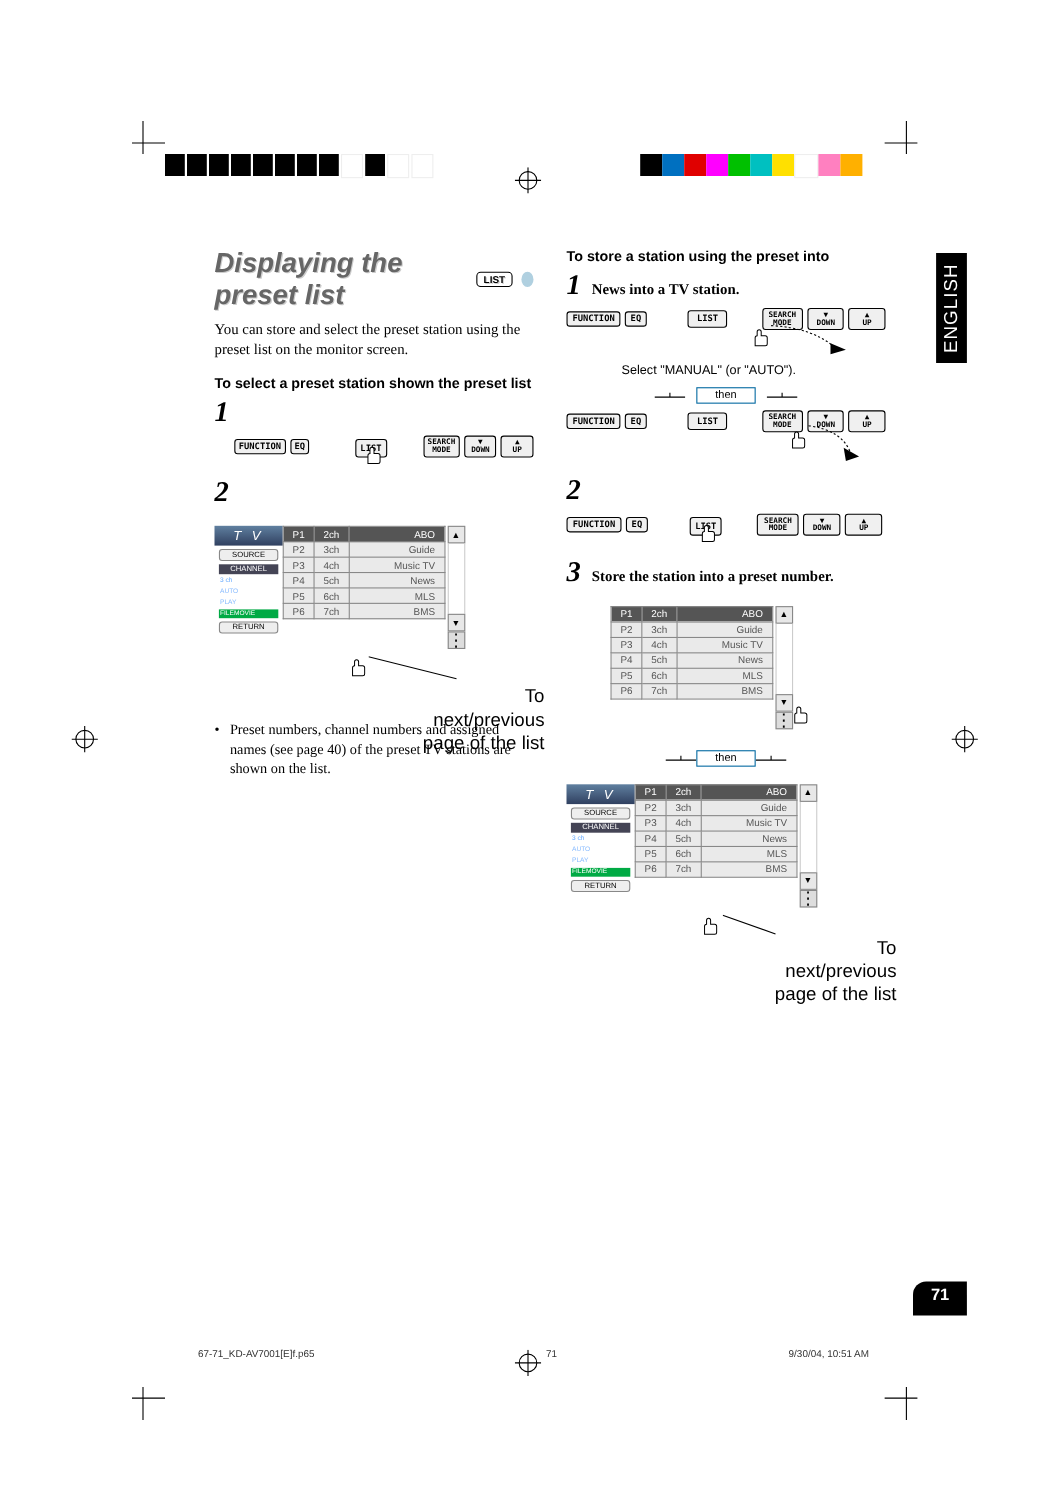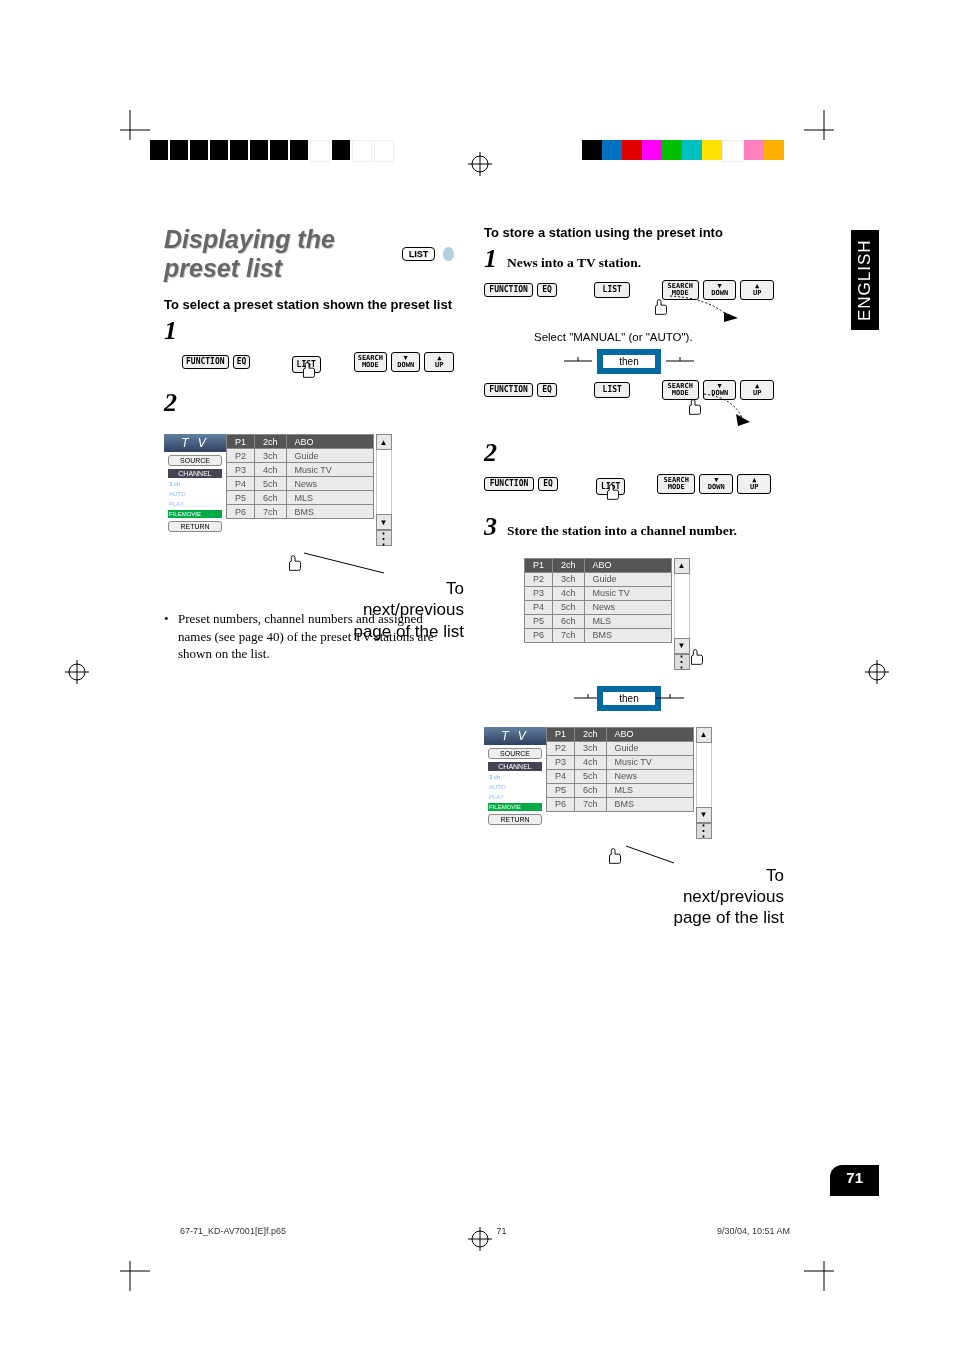--- a/index.html
+++ b/index.html
@@ -34,21 +34,21 @@
     transform: rotate(180deg);
     display: flex;
     align-items: center;
     justify-content: center;
     font-size: 17px;
     letter-spacing: 1px;
   }
   .content {
     position: absolute;
     top: 225px;
-    left: 164px;
+    left: 195px;
     width: 610px;
   }
   .two-col { display: flex; gap: 30px; }
   .col { width: 290px; }
   .section-title {
     font-family: 'Arial Narrow', Arial, sans-serif;
     font-weight: bold;
     font-style: italic;
     font-size: 25px;
     color: #666;
@@ -103,21 +103,21 @@
   .hand svg { width: 100%; height: 100%; }
   .instruction-box {
     margin-left: 50px;
     font-size: 11.5px;
     font-family: Arial;
     line-height: 1.3;
     margin-top: 4px;
   }
   .then-box {
     display: inline-block;
-    border: 6px solid #0369a1;
+    border: 1px solid #0369a1;
     font-size: 10px;
     padding: 1px 16px;
     font-family: Arial;
     position: relative;
   }
   .then-wrap { text-align: center; margin: 4px 0; position: relative; }
   .then-wrap::before, .then-wrap::after {
     content: "";
     position: absolute;
     top: 50%; height: 1px; background: #000;
@@ -144,20 +144,21 @@
     margin: 3px 4px;
     padding: 1px 0;
     font-size: 7px;
     background: #eee;
   }
   .preset-sidebar .info { font-size: 6px; color: #999; margin: 2px 4px; text-align: left; padding: 1px; }
   .preset-table {
     border-collapse: collapse;
     font-size: 9px;
     font-family: Arial;
+    text-align: right;
   }
   .preset-table td {
     border: 1px solid #888;
     padding: 1.5px 8px;
     background: #eaeaea;
     color: #555;
   }
   .preset-table tr.hl td { background: #555; color: #fff; }
   .preset-right { display: flex; flex-direction: column; gap: 0; margin-left: 2px; width: 16px; }
   .preset-right .scroll-btn {
@@ -297,20 +298,21 @@
 
   <div class="content">
     <div class="two-col">
 
       <div class="col">
         <div class="section-title">
           <span>Displaying the preset list</span>
           <span class="list-badge">LIST</span>
           <span class="circle-marker"></span>
         </div>
+        <p class="body-text">You can store and select the preset station using the preset list on the monitor screen.</p>
         <div class="sub-heading">To select a preset station shown the preset list</div>
 
         <div class="step-num">1</div>
         <div class="button-row" style="margin-left:18px;">
           <span class="btn function">FUNCTION</span>
           <span class="btn eq">EQ</span>
           <span style="width:40px;"></span>
           <span class="hand-with-btn">
             <span class="btn list">LIST</span>
             <span class="hand" style="position:absolute;top:6px;left:6px;"><svg viewBox="0 0 24 24">
@@ -461,21 +463,21 @@
                 </svg></span>
           </span>
           <span style="width:24px;"></span>
           <span class="btn srch">SEARCH MODE</span>
           <span class="btn down">▼<br><span>DOWN</span></span>
           <span class="btn up">▲<br><span>UP</span></span>
         </div>
 
         <div class="step-row" style="margin-top:18px;">
           <div class="step-num">3</div>
-          <div class="step-text">Store the station into a channel number.</div>
+          <div class="step-text">Store the station into a preset number.</div>
         </div>
 
         <div class="preset-wrap" style="margin-left:40px;">
           <table class="preset-table">
             <tbody>
                 <tr class="hl">
                   <td>P1</td>
                   <td>2ch</td>
                   <td style="width:70px;">ABO</td>
                 </tr>

